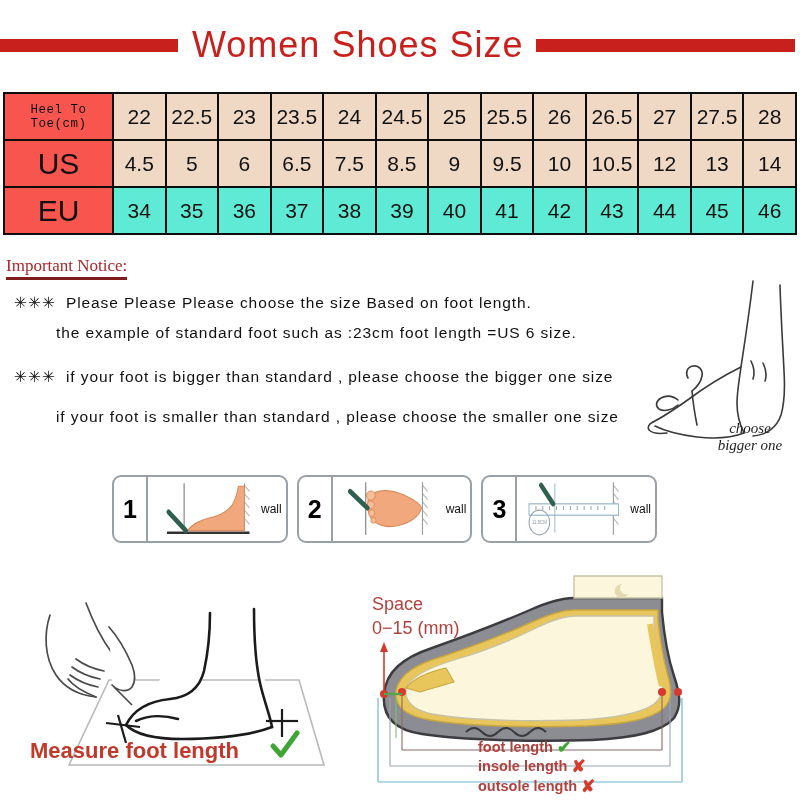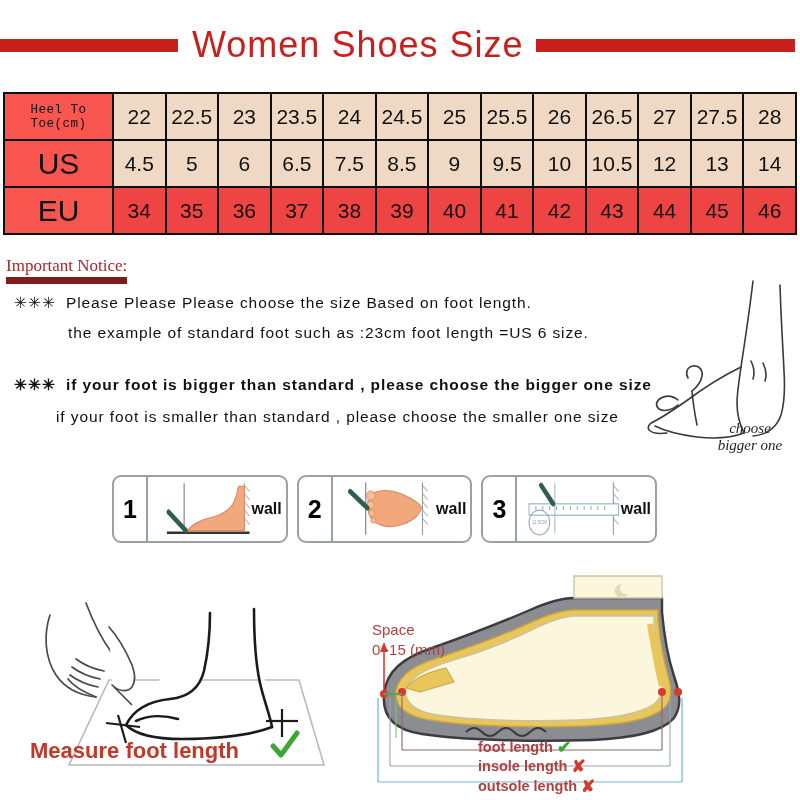--- a/index.html
+++ b/index.html
@@ -14,52 +14,52 @@
   .title-text{color:#C8201C;font-size:36px;font-weight:400;letter-spacing:1px;white-space:nowrap;
      font-family:"Liberation Sans",sans-serif;padding:0 12px 0 14px;}
 
   
   .size-table{position:absolute;left:3px;top:92px;width:794px;border-collapse:collapse;table-layout:fixed;border-radius:20px;}
   .size-table td{border:2px solid #0d0d0d;text-align:center;vertical-align:middle;height:45px;padding:0;
      font-size:21px;color:#111;font-family:"Liberation Sans",sans-serif;}
   .size-table td.rowhead{background:#F9554F;width:107px;font-size:30px;font-weight:400;}
   .size-table td.rowhead.small{font-size:12.5px;font-family:"Liberation Mono",monospace;letter-spacing:.5px;}
   .size-table td.beige{background:#EFD9C4;margin-top:32px;}
-  .size-table td.cyan{background:#ef4444;}
+  .size-table td.cyan{background:#5eead4;}
 
   
   .notice-title{position:absolute;left:6px;top:256px;font-size:17px;color:#A8282C;
-     font-family:"Liberation Serif",serif;border-bottom:7px solid #7f1d1d;padding-bottom:1px;}
+     font-family:"Liberation Serif",serif;border-bottom:3px solid #7f1d1d;padding-bottom:1px;}
   .notice-block{position:absolute;left:14px;font-size:15.5px;color:#111;white-space:nowrap;letter-spacing:.9px;}
-  .n1{top:294px;} .n2{top:324px;left:68px;}
-  .n3{top:376px;font-weight:bold;} .n4{top:408px;left:56px;}
+  .n1{top:294px;} .n2{top:324px;left:56px;}
+  .n3{top:368px;} .n4{top:408px;left:56px;}
   .stars{letter-spacing:1px;margin-right:10px;}
 
   
   .foot-sketch{position:absolute;left:645px;top:275px;width:155px;height:175px;}
   .choose-cap{position:absolute;left:695px;top:420px;width:110px;text-align:center;
      font-family:"Liberation Serif",serif;font-style:italic;font-size:15px;color:#222;line-height:1.15;}
 
   
   .steps{position:absolute;left:112px;top:475px;width:545px;height:68px;display:flex;gap:9px;}
   .step{flex:1;border:2px solid #9aa1a6;border-radius:9px;display:flex;align-items:stretch;background:#fff;overflow:hidden;}
   .step-num{width:32px;display:flex;align-items:center;justify-content:center;font-size:25px;font-weight:bold;
      border-right:2px solid #9aa1a6;font-family:"Liberation Sans",sans-serif;}
   .step-body{flex:1;position:relative;}
-  .wall-label{position:absolute;right:4px;top:50%;transform:translateY(-50%);font-size:16px;font-weight:bold;color:#111;}
+  .wall-label{position:absolute;right:4px;top:50%;transform:translateY(-50%);font-size:12px;font-weight:normal;color:#111;}
 
   
   .measure-wrap{position:absolute;left:14px;top:575px;width:345px;height:215px;}
   .measure-cap{position:absolute;left:30px;top:738px;font-size:22px;font-weight:bold;color:#C0392B;
      font-family:"Liberation Sans",sans-serif;white-space:nowrap;text-align:right;}
   .tick-green{position:absolute;left:268px;top:728px;width:34px;height:34px;}
 
   
   .shoe-wrap{position:absolute;left:362px;top:572px;width:438px;height:226px;}
-  .space-cap{position:absolute;left:372px;top:620px;font-size:15px;color:#B0413E;line-height:1.35;white-space:nowrap;}
+  .space-cap{position:absolute;left:372px;top:592px;font-size:18px;color:#B0413E;line-height:1.35;white-space:nowrap;}
   .len-labels{position:absolute;left:478px;top:738px;font-size:14.5px;font-weight:bold;color:#B0413E;line-height:1.33;text-align:center;}
   .len-row{display:flex;align-items:center;white-space:nowrap;}
   .mark{margin-left:4px;font-size:17px;line-height:1;}
   .mark.ok{color:#3FA535;}
   .mark.no{color:#D63A2F;}
 </style>
 </head>
 <body>
 <div id="page">
 

